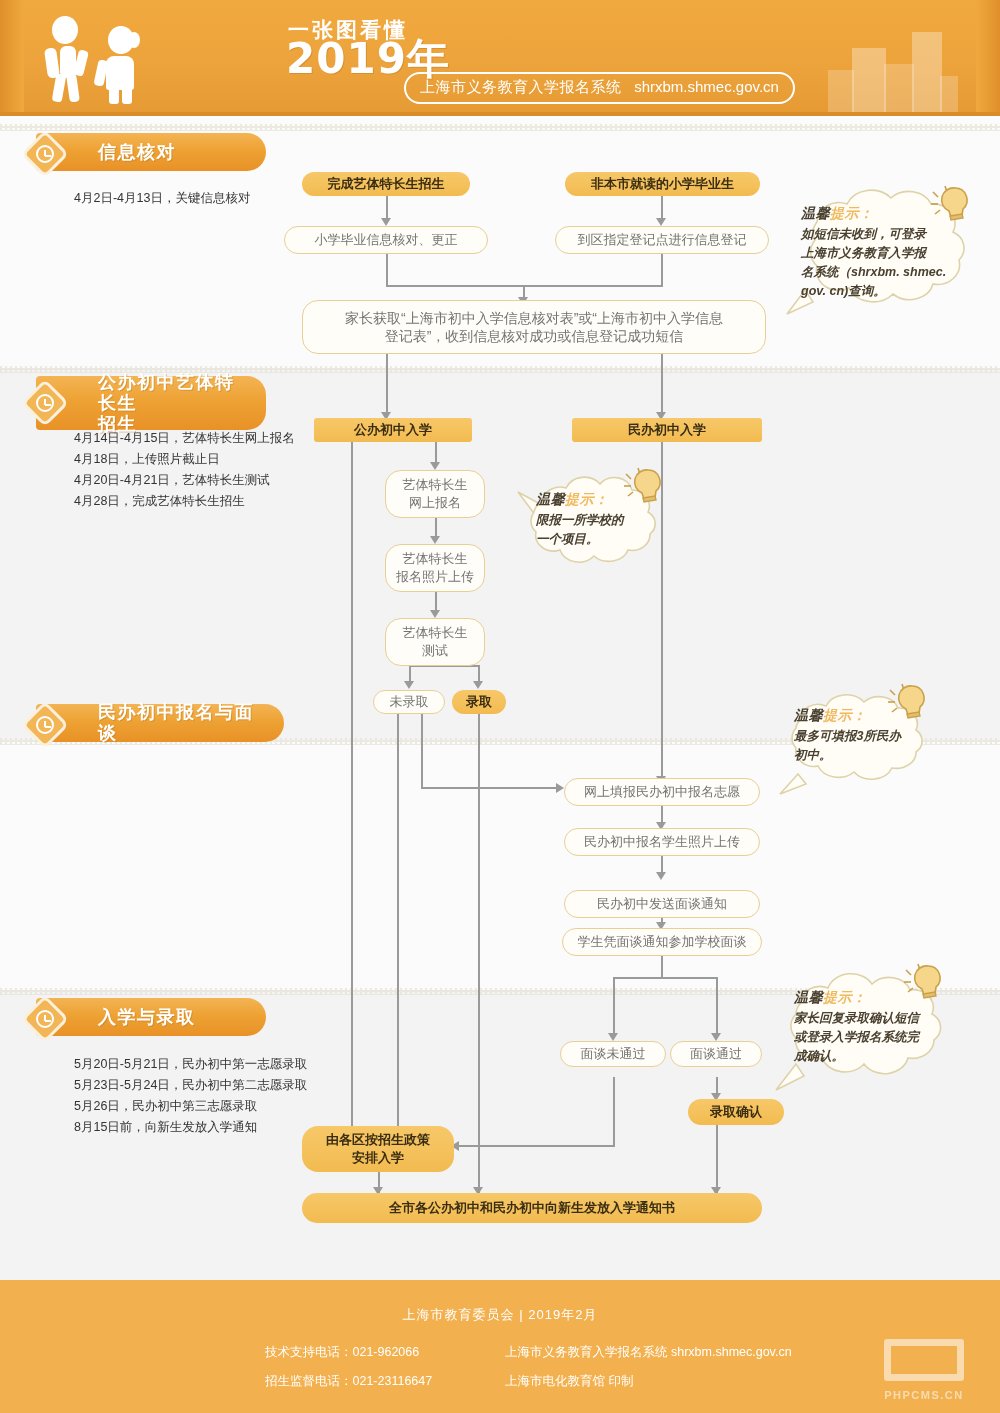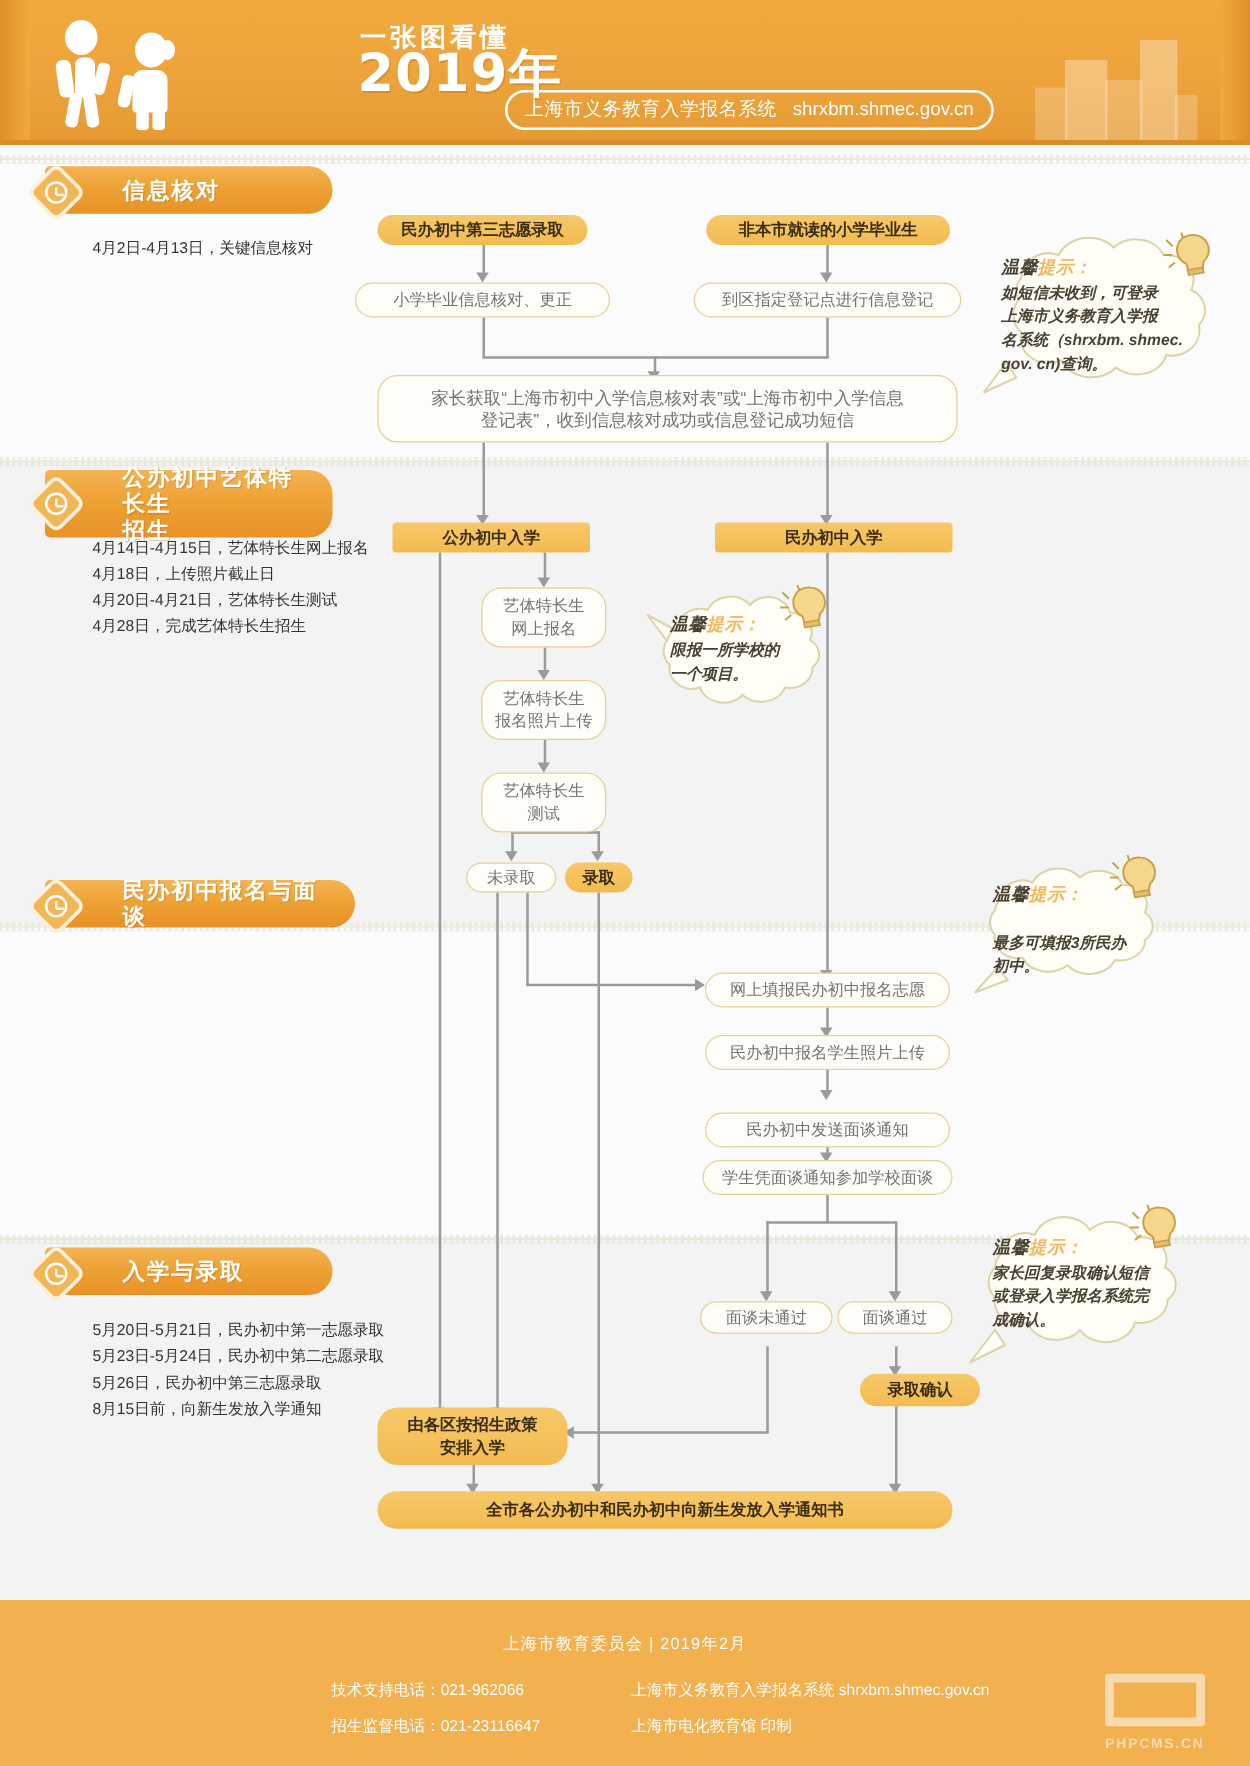--- a/index.html
+++ b/index.html
@@ -329,21 +329,21 @@
 
   <div class="ln v" style="left:716px;top:1077px;height:18px;"></div>
   <div class="arw down" style="left:711px;top:1093px;"></div>
 
   <div class="ln v" style="left:716px;top:1125px;height:68px;"></div>
   <div class="arw down" style="left:711px;top:1187px;"></div>
 
   <div class="ln v" style="left:378px;top:1172px;height:21px;"></div>
   <div class="arw down" style="left:373px;top:1187px;"></div>
 
-  <div class="node solid" style="left:302px;top:172px;width:168px;height:24px;">民办初中第三志愿录取</div>
+  <div class="node solid" style="left:302px;top:172px;width:168px;height:24px;">完成艺体特长生招生</div>
   <div class="node solid" style="left:565px;top:172px;width:195px;height:24px;">非本市就读的小学毕业生</div>
 
   <div class="node" style="left:284px;top:226px;width:204px;height:28px;">小学毕业信息核对、更正</div>
   <div class="node" style="left:555px;top:226px;width:214px;height:28px;">到区指定登记点进行信息登记</div>
 
   <div class="node big" style="left:302px;top:300px;width:464px;height:54px;">家长获取“上海市初中入学信息核对表”或“上海市初中入学信息
 登记表”，收到信息核对成功或信息登记成功短信</div>
 
   <div class="node solid square" style="left:314px;top:418px;width:158px;height:24px;">公办初中入学</div>
   <div class="node solid square" style="left:572px;top:418px;width:190px;height:24px;">民办初中入学</div>
@@ -437,21 +437,21 @@
       <path d="M30,84 L12,104 L38,94 Z" fill="#fffdf6" stroke="#ddd2a8" stroke-width="1.6"></path>
       <path d="M32,30 a18,16 0 0 1 26,-14 a22,18 0 0 1 38,-4 a20,16 0 0 1 34,6
                a18,16 0 0 1 18,22 a16,14 0 0 1 0,22 a20,16 0 0 1 -24,16
                a22,18 0 0 1 -38,4 a22,18 0 0 1 -36,-6 a18,16 0 0 1 -22,-18
                a18,16 0 0 1 0,-20 a16,14 0 0 1 4,-8 Z" fill="#fffdf6" stroke="#ddd2a8" stroke-width="1.6"></path>
     </svg>
     <div class="cloud-body" style="left:26px;top:16px;width:140px;">
       <div class="tip-label">
         <span class="w1">温馨</span><span class="w2">提示：</span>
       </div>
-      <div class="tip-text" style="margin-top:20px;">最多可填报3所民办
+      <div class="tip-text" style="margin-top:2px;">最多可填报3所民办
 初中。</div>
     </div>
     <div class="bulb" style="left:112px;top:-12px;">
       <svg width="52" height="48" viewBox="0 0 52 48">
         <g stroke="#c9a14a" stroke-width="1.6" fill="none">
           <line x1="10" y1="12" x2="15" y2="17"></line>
             <line x1="8" y1="24" x2="15" y2="24"></line>
           <line x1="12" y1="34" x2="17" y2="30"></line>
             <line x1="22" y1="6" x2="24" y2="12"></line>
         </g>

